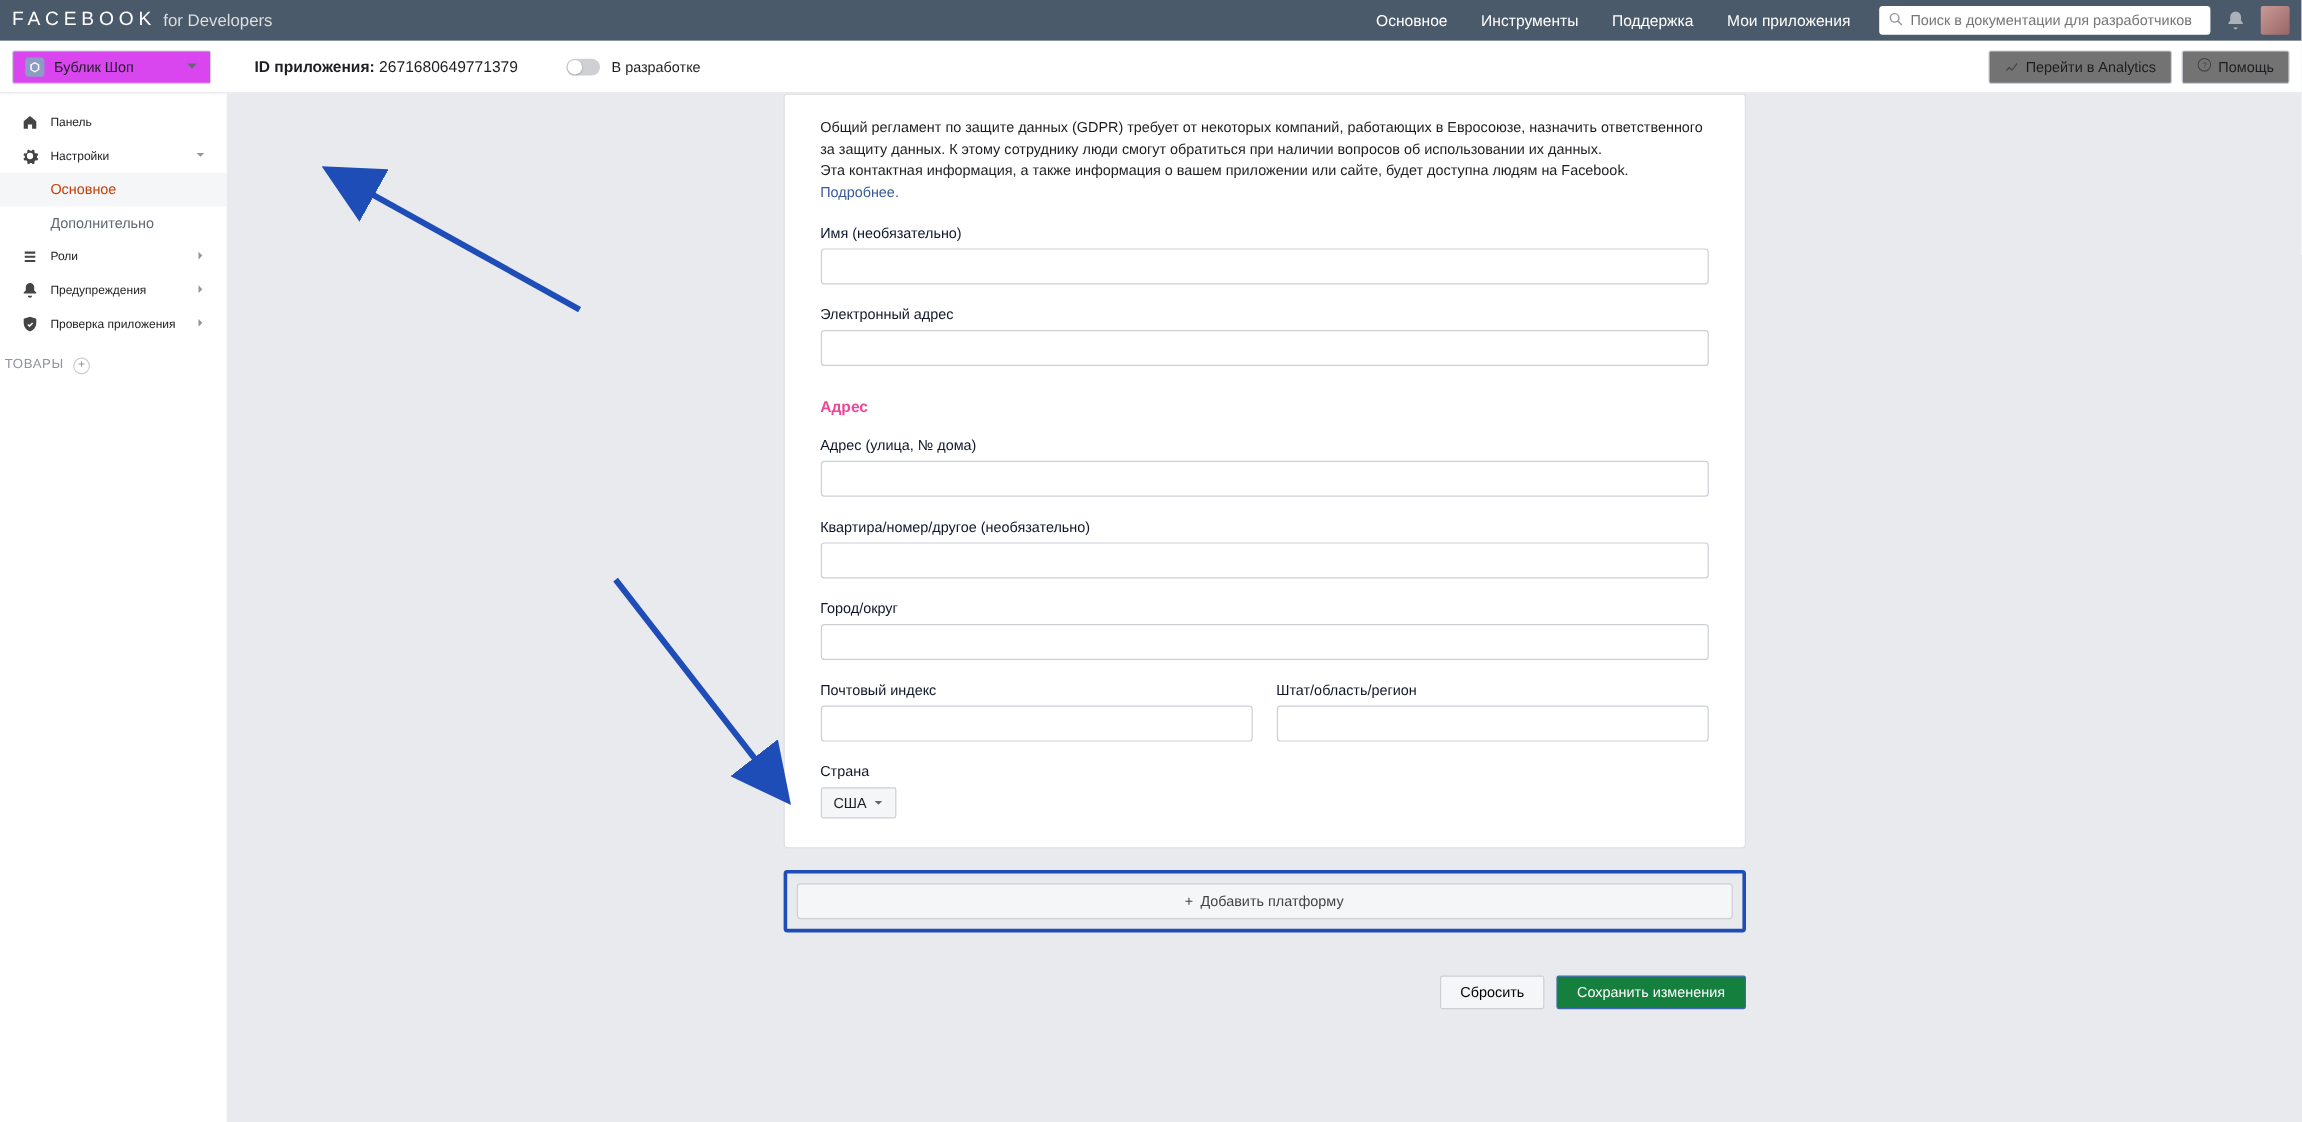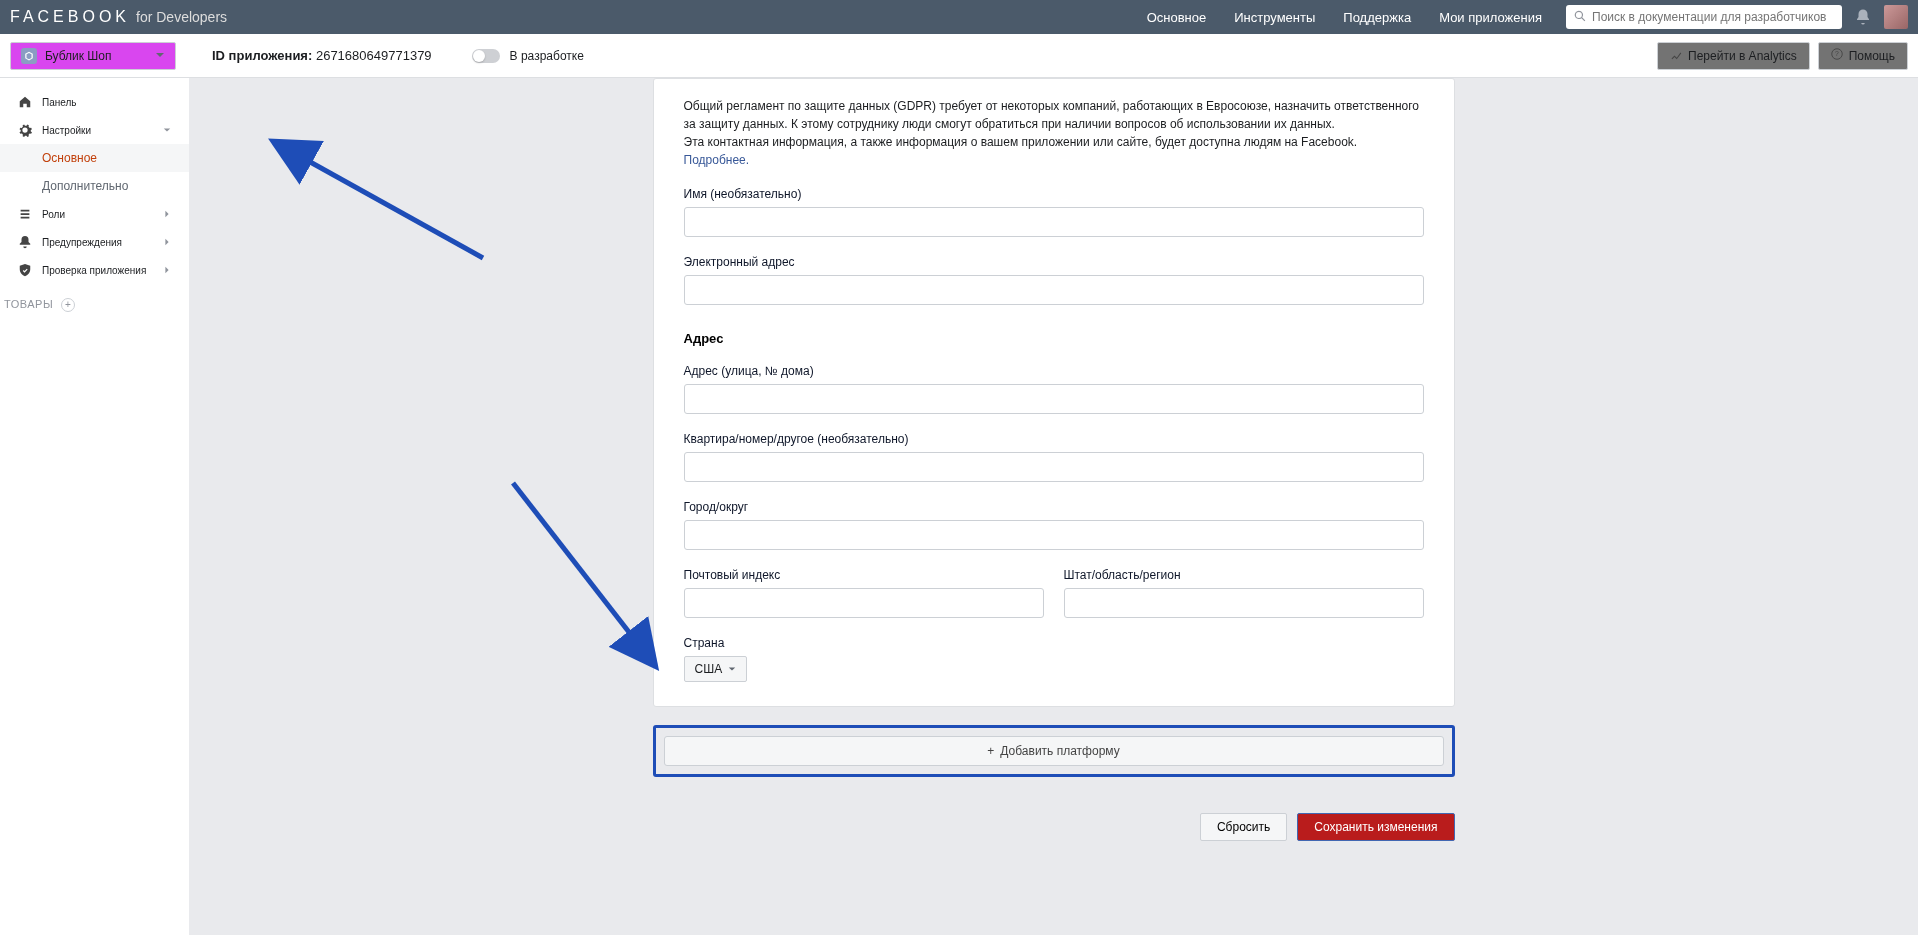--- a/index.html
+++ b/index.html
@@ -48,34 +48,34 @@
 .side-products .plus-circle { width: 14px; height: 14px; border: 1px solid #ccd0d5; border-radius: 50%; display: flex; align-items: center; justify-content: center; font-size: 10px; color: #90949c; line-height: 1; }
 
 .content-area { flex: 1; background: #e9eaed; min-height: calc(100vh - 78px); display: flex; justify-content: center; padding-bottom: 40px; }
 .content-inner { width: 802px; position: relative; }
 .card { background: #fff; border: 1px solid #dddfe2; border-radius: 3px; margin-top: 0; }
 .card-body { padding: 18px 30px 24px; }
 .desc-text { font-size: 12px; color: #1c1e21; line-height: 1.5; }
 .desc-text a { color: #385898; text-decoration: none; }
 
 .field-label { font-size: 12px; color: #0f172a; margin-top: 18px; margin-bottom: 6px; }
-.field-label.strong { color: #000000; font-weight: 600; font-size: 13px; margin-top: 26px; }
+.field-label.strong { color: #ec4899; font-weight: 600; font-size: 13px; margin-top: 26px; }
 .text-input { width: 100%; height: 30px; border: 1px solid #ccd0d5; border-radius: 3px; padding: 0 10px; font-size: 12px; outline: none; }
 .row2 { display: flex; gap: 20px; }
 .row2 > div { flex: 1; }
 
 .country-btn { border: 1px solid #ccd0d5; background: #f5f6f7; border-radius: 2px; height: 26px; padding: 0 10px; display: flex; align-items: center; gap: 6px; font-size: 12px; cursor: pointer; margin-top: 6px; width: fit-content; }
 .country-btn svg { width: 8px; height: 8px; fill: #606770; }
 
 .add-platform-wrap { border: 3px solid #1e4db7; border-radius: 3px; margin-top: 18px; padding: 8px; }
 .add-platform-btn { width: 100%; height: 30px; border: 1px solid #ccd0d5; background: #f5f6f7; border-radius: 3px; display: flex; align-items: center; justify-content: center; gap: 6px; font-size: 12px; cursor: pointer; color: #444; }
 
 .footer-bar { margin-top: 36px; display: flex; justify-content: flex-end; gap: 10px; }
 .footer-bar .fbtn { height: 28px; padding: 0 16px; border-radius: 2px; font-size: 12px; cursor: pointer; border: 1px solid #ccd0d5; background: #f5f6f7; }
-.footer-bar .fbtn.primary { background: #b91c1c; border: 1px solid #4267b2; color: #fff; }
+.footer-bar .fbtn.primary { background: #15803d; border: 1px solid #4267b2; color: #fff; }
 
 
 .arrow { position: absolute; pointer-events: none; }
 .arrow svg { overflow: visible; }
 </style>
 </head>
 <body>
 
 <div class="topnav">
   <span class="brand">FACEBOOK</span>

